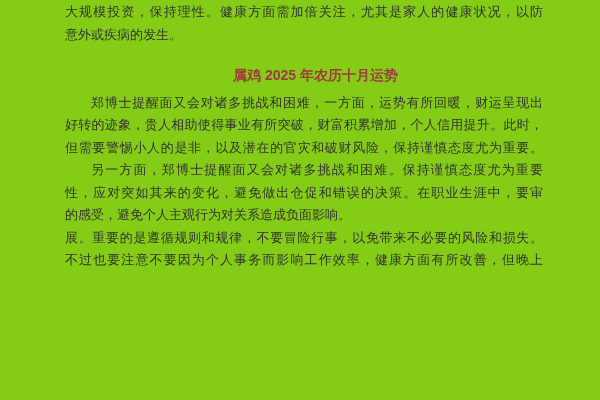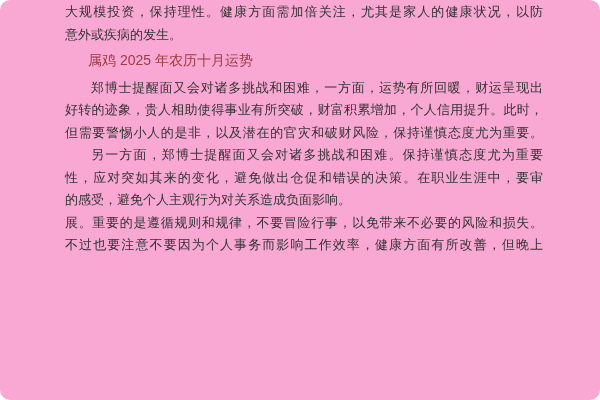--- a/index.html
+++ b/index.html
@@ -11,50 +11,50 @@
     width: 600px;
     height: 400px;
     overflow: hidden;
   }
   .page {
     box-sizing: border-box;
     width: 600px;
     height: 400px;
     padding: 1px 57px 0 65px;
     overflow: hidden;
-    background: #f9a8d4;
+    background: #84cc16;
     font-family: "Liberation Sans", sans-serif;
     font-size: 13px;
     line-height: 22.5px;
     color: #333333;
-    border-radius: 10px;
     -webkit-font-smoothing: antialiased;
   }
   .para {
     margin: 0;
     padding: 0;
   }
   .line {
     display: block;
     text-align: justify;
   }
   .line.just {
     
     text-align-last: justify;
   }
   .line.indent {
     text-indent: 26px; 
   }
   .heading {
-    margin: 3px 0 5px 0;
+    margin: 18px 0 5px 0;
     padding-left: 23px;
     font-size: 14px;
-    font-weight: normal;
+    font-weight: bold;
     line-height: 22.5px;
     color: #a03b40;
+    text-align: center;
   }
 </style>
 </head>
 <body>
 
 <div class="page">
 
   <p class="para">
     <span class="line just">大规模投资，保持理性。健康方面需加倍关注，尤其是家人的健康状况，以防</span>
     <span class="line">意外或疾病的发生。</span>

